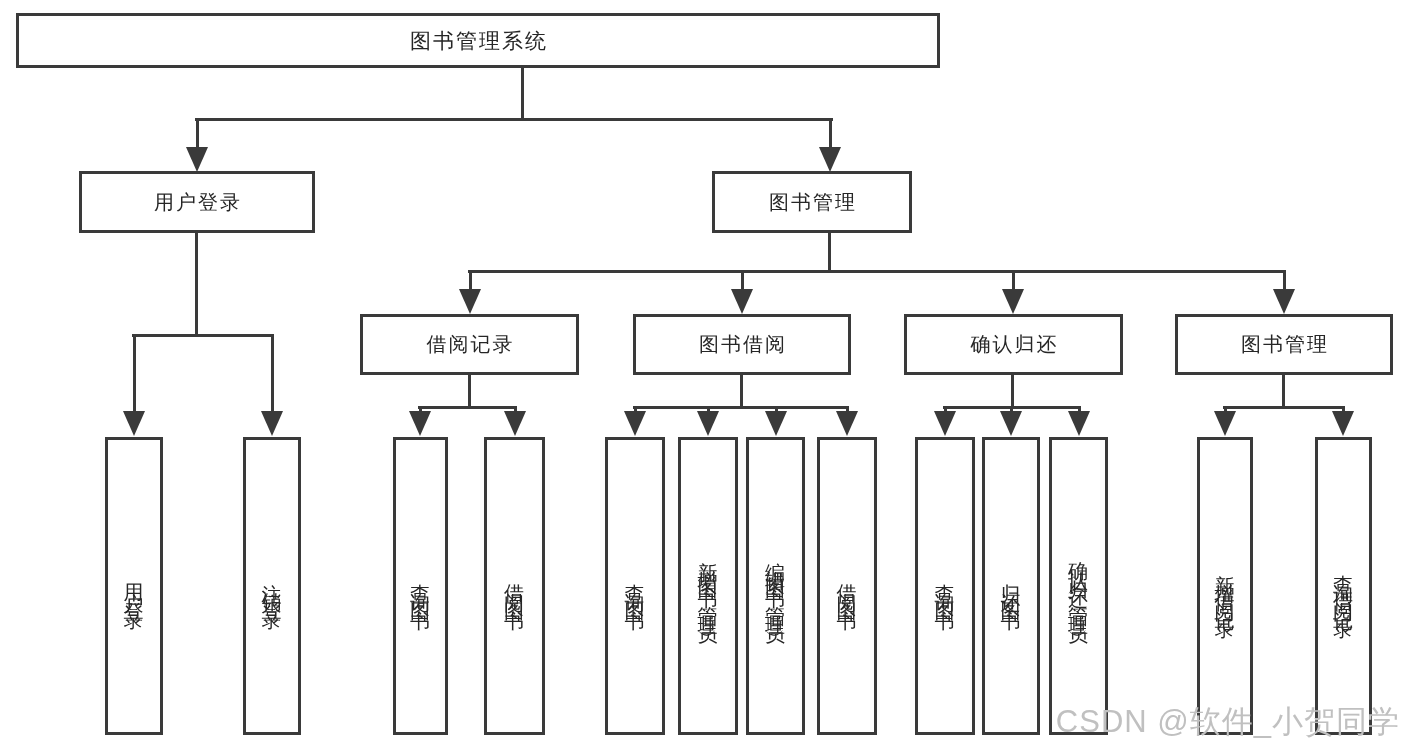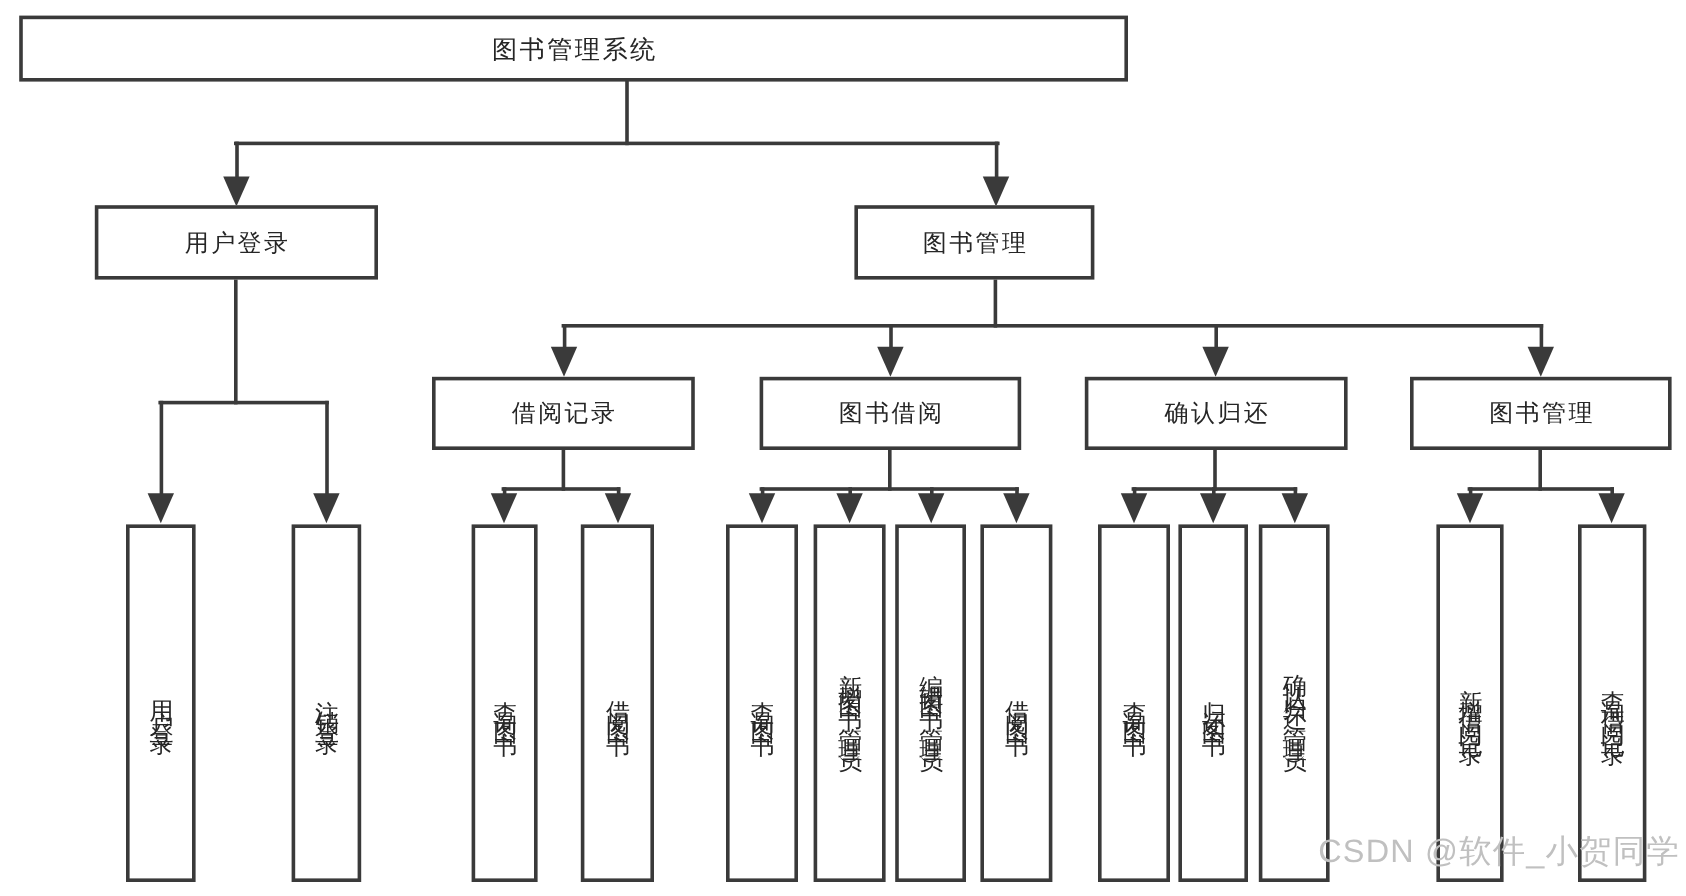--- a/index.html
+++ b/index.html
@@ -72,22 +72,22 @@
   .arr::after{
     content:"";position:absolute;left:0;bottom:0;
     width:0;height:0;
     border-left:11px solid transparent;
     border-right:11px solid transparent;
     border-top:25px solid var(--line);
   }
   
   .watermark{
     position:absolute;
-    right:5px;bottom:20px;
-    font-size:27px;
+    right:5px;bottom:4px;
+    font-size:31px;
     color:var(--wm);
     letter-spacing:1px;
     z-index:5;
   }
 </style>
 </head>
 <body>
 
 <div class="canvas">
 

